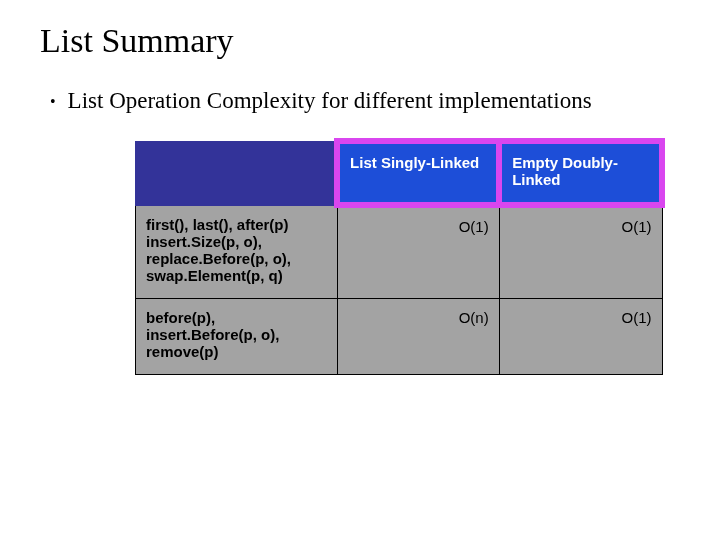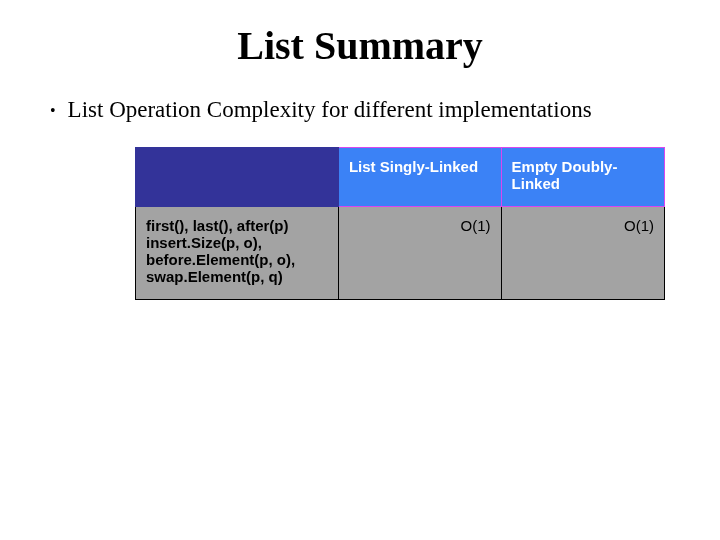--- a/index.html
+++ b/index.html
@@ -11,24 +11,23 @@
     font-family: "Times New Roman", Times, serif;
     color: #000;
   }
   .slide {
     width: 720px;
     height: 540px;
     box-sizing: border-box;
     padding: 18px 40px 0 40px;
   }
   .title {
-    text-align: center;
-    font-size: 40px;
+    font-size: 34px;
     margin: 4px 0 28px 0;
-    font-weight: 700;
+    font-weight: 400;
   }
   .bullet-row {
     display: flex;
     align-items: flex-start;
     font-size: 23px;
     margin: 0 0 22px 10px;
   }
   .bullet-dot {
     font-size: 16px;
     line-height: 28px;
@@ -42,24 +41,24 @@
     font-size: 15px;
   }
   table.cmp th, table.cmp td {
     border: 1px solid #000;
     text-align: left;
     vertical-align: top;
     padding: 10px 10px 14px 10px;
     background: #a3a3a3;
   }
   table.cmp thead th {
-    background: #3b82f6;
+    background: #1d4ed8;
     color: #fff;
     font-weight: 700;
-    border: 1px solid #d946ef;
+    border: 6px solid #d946ef;
   }
   table.cmp thead th.corner {
     background: #333399;
     border: 1px solid #333399;
   }
   table.cmp td.ops {
     font-weight: 700;
     width: 190px;
   }
   table.cmp td.val {
@@ -87,22 +86,31 @@
         <th class="corner"></th>
         <th>List Singly-Linked</th>
         <th>Empty Doubly- Linked</th>
       </tr>
     </thead>
     <tbody>
       <tr>
         <td class="ops">
           <span class="ops-line">first(), last(), after(p)</span>
           <span class="ops-line">insert.Size(p, o),</span>
-          <span class="ops-line">before.Element(p, o),</span>
+          <span class="ops-line">replace.Before(p, o),</span>
           <span class="ops-line">swap.Element(p, q)</span>
         </td>
         <td class="val">O(1)</td>
+        <td class="val">O(1)</td>
+      </tr>
+      <tr>
+        <td class="ops">
+          <span class="ops-line">before(p),</span>
+          <span class="ops-line">insert.Before(p, o),</span>
+          <span class="ops-line">remove(p)</span>
+        </td>
+        <td class="val">O(n)</td>
         <td class="val">O(1)</td>
       </tr>
     </tbody>
   </table>
 
 </div>
 
 </body></html>

